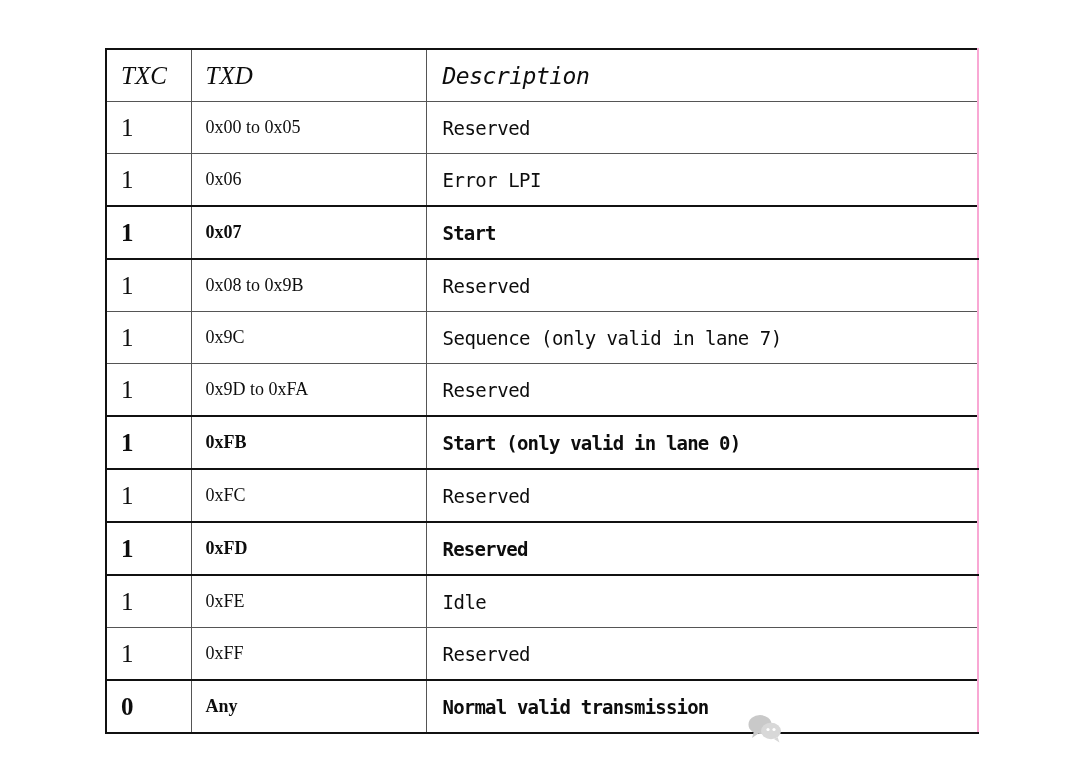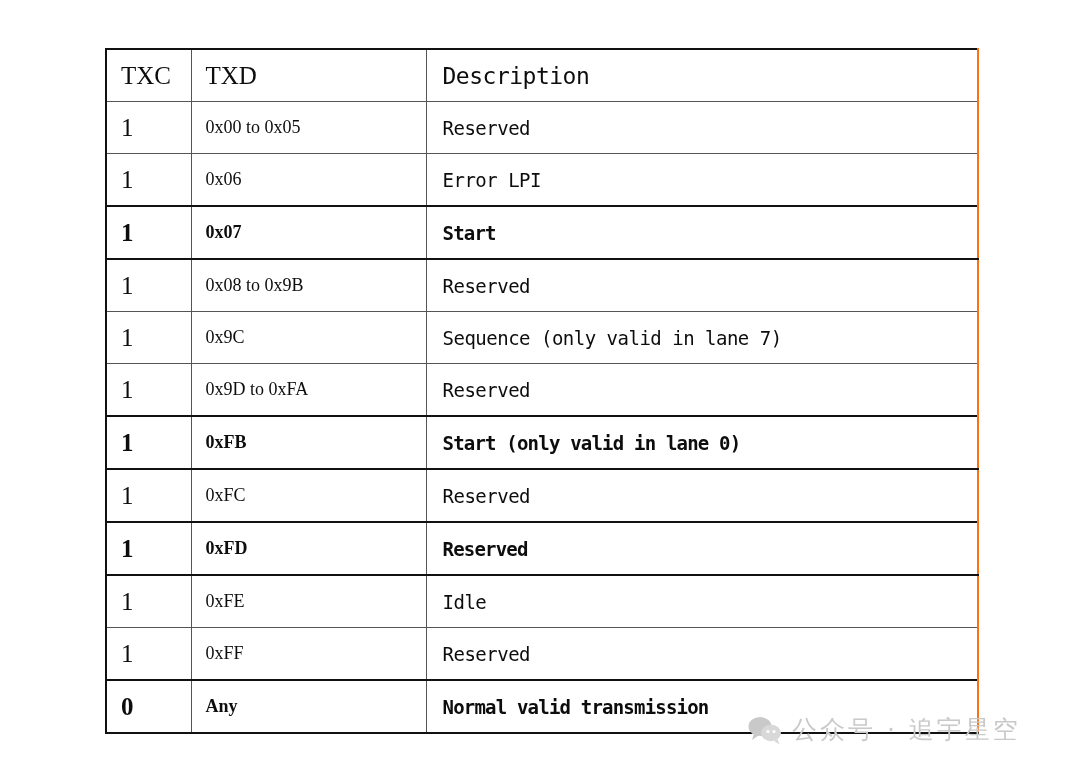--- a/index.html
+++ b/index.html
@@ -40,24 +40,24 @@
     vertical-align: middle;
     color: #0d0d0d;
     white-space: nowrap;
     overflow: hidden;
   }
 
   
   table.spec {
     border: 2px solid #111111;
   }
-  table.spec tr:first-child td { border-top: 2px solid #111111; }
+  table.spec tr:first-child td { border-top: 2px solid #111111; font-style: italic; }
   table.spec tr:last-child td { border-bottom: 2px solid #111111; }
   table.spec td:first-child { border-left: 2px solid #111111; }
-  table.spec td:last-child { border-right: 2px solid #f97316; padding-left: 16px; }
+  table.spec td:last-child { border-right: 2px solid #f9a8d4; padding-left: 16px; }
 
   
   .cell-txc {
     font-family: "Liberation Serif", serif;
     font-size: 25px;
   }
   .cell-txd {
     font-family: "Liberation Serif", serif;
     font-size: 18px;
   }
@@ -195,14 +195,13 @@
   <span class="wm-logo-wrap">
     <svg class="wm-logo" viewBox="0 0 34 30" xmlns="http://www.w3.org/2000/svg">
       <ellipse cx="12" cy="11.5" rx="11.5" ry="9.5" fill="#c9c9c9"></ellipse>
       <path d="M6 18 L4 25 L10.5 20.5 Z" fill="#c9c9c9"></path>
       <ellipse cx="23" cy="18" rx="10" ry="8.2" fill="#d8d8d8"></ellipse>
       <path d="M29.5 24 L31.5 29.5 L26 26 Z" fill="#d8d8d8"></path>
       <circle cx="20" cy="16.5" r="1.6" fill="#ffffff"></circle>
       <circle cx="26" cy="16.5" r="1.6" fill="#ffffff"></circle>
     </svg>
   </span>
-  <span class="wm-text">公众号 · 追宇星空</span>
 </div>
 
 </body></html>

